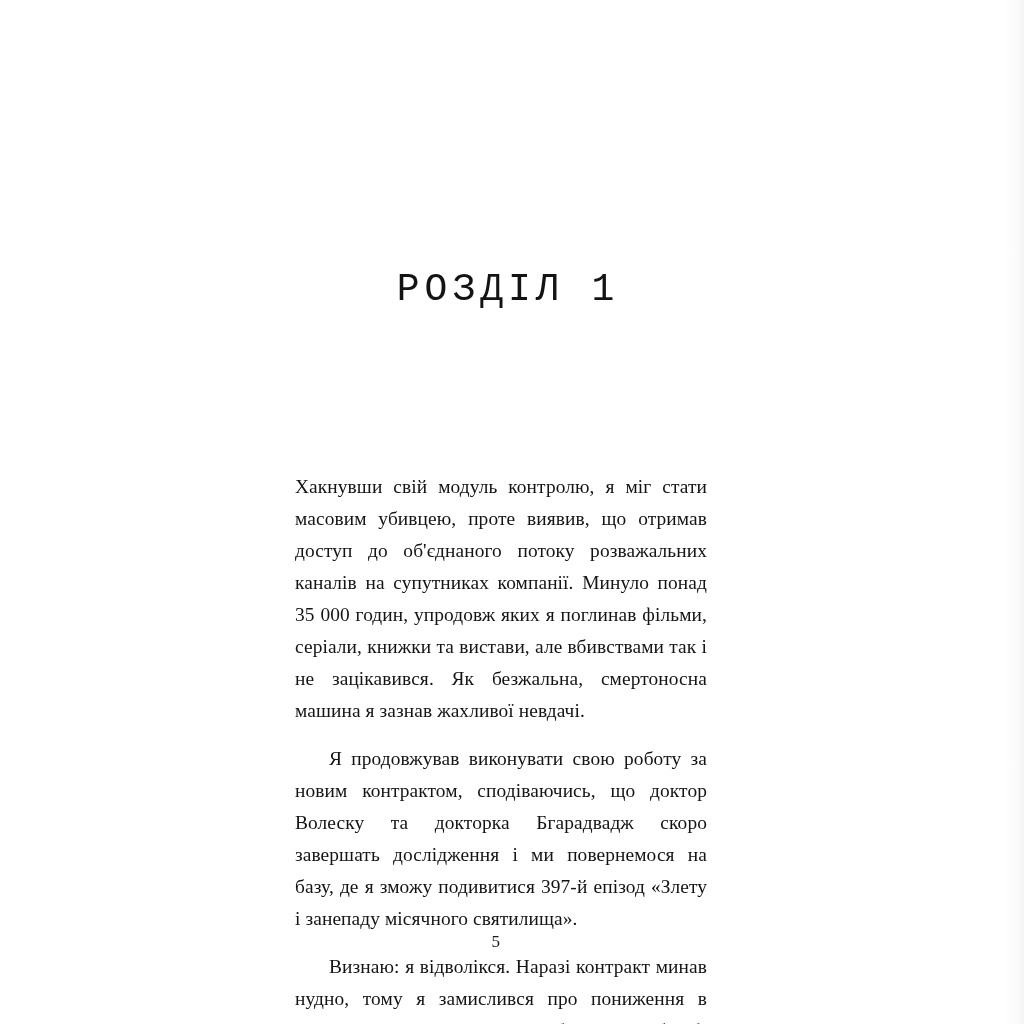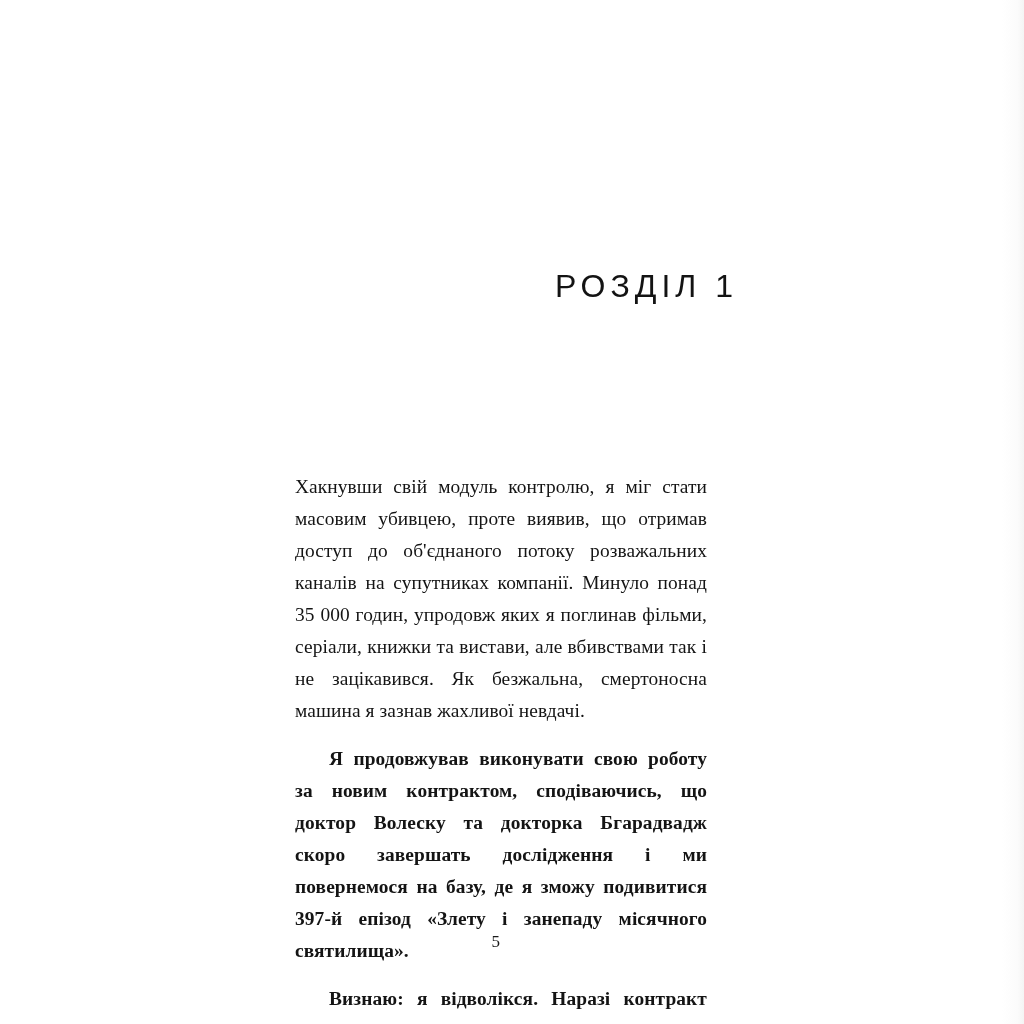--- a/index.html
+++ b/index.html
@@ -39,26 +39,26 @@
     width: 22px;
     height: 1024px;
     background: linear-gradient(to right, #ffffff 0%, #fbfbfb 70%, #f4f4f4 100%);
   }
 
   .chapter-title {
     position: absolute;
     left: 278px;
     top: 268px;
     width: 460px;
-    font-family: Liberation Sans, sans-serif;
-    font-size: 32px;
+    font-family: Liberation Mono, monospace;
+    font-size: 38px;
     letter-spacing: 5px;
     font-weight: 300;
     color: #131313;
-    text-align: right;
+    text-align: center;
     white-space: nowrap;
   }
 
   .text-block {
     position: absolute;
     left: 279px;
     top: 455px;
     width: 444px;
   }
 
@@ -67,21 +67,20 @@
     font-size: 19.4px;
     line-height: 32px;
     color: #141414;
     text-align: justify;
     text-justify: inter-word;
     letter-spacing: 0.1px;
     hyphens: manual;
   }
   .para + .para {
     text-indent: 34px;
-    font-weight: bold;
   }
 
   .folio {
     position: absolute;
     left: 0;
     top: 932px;
     width: 1024px;
     text-align: center;
     font-size: 17px;
     color: #1a1a1a;

